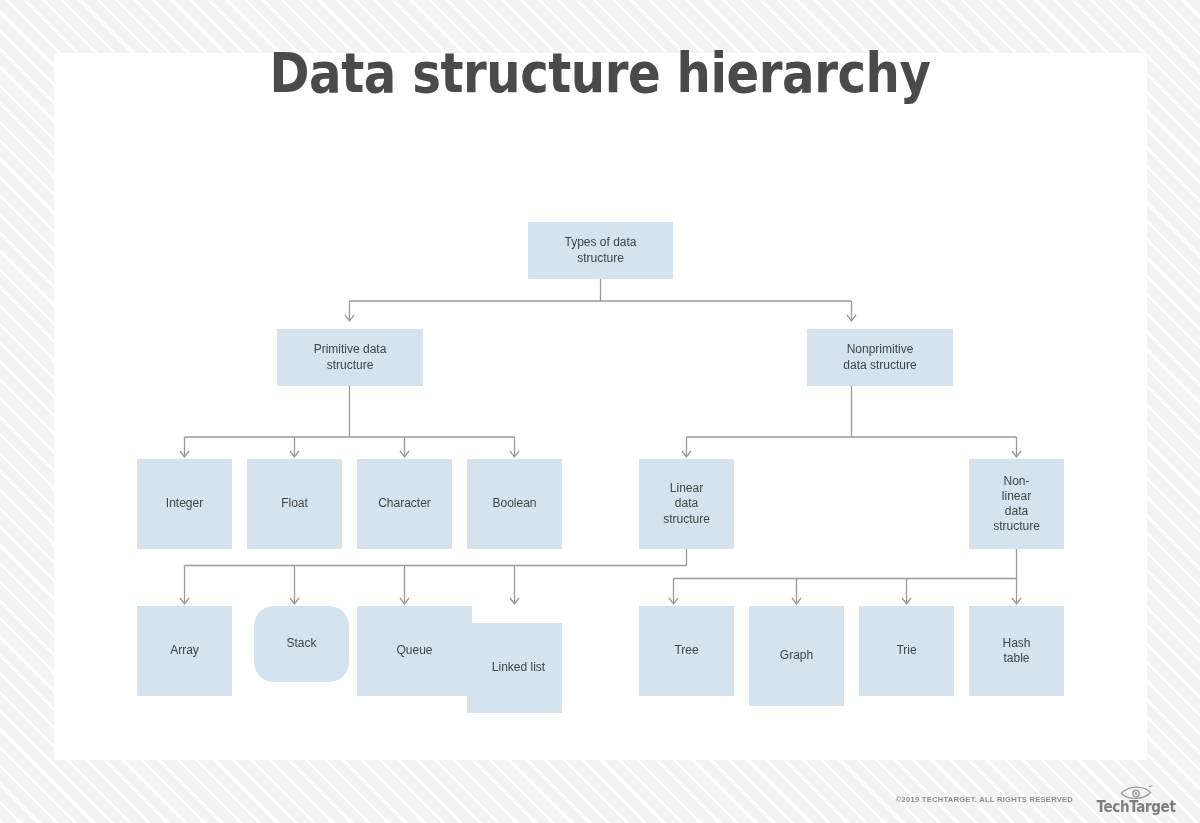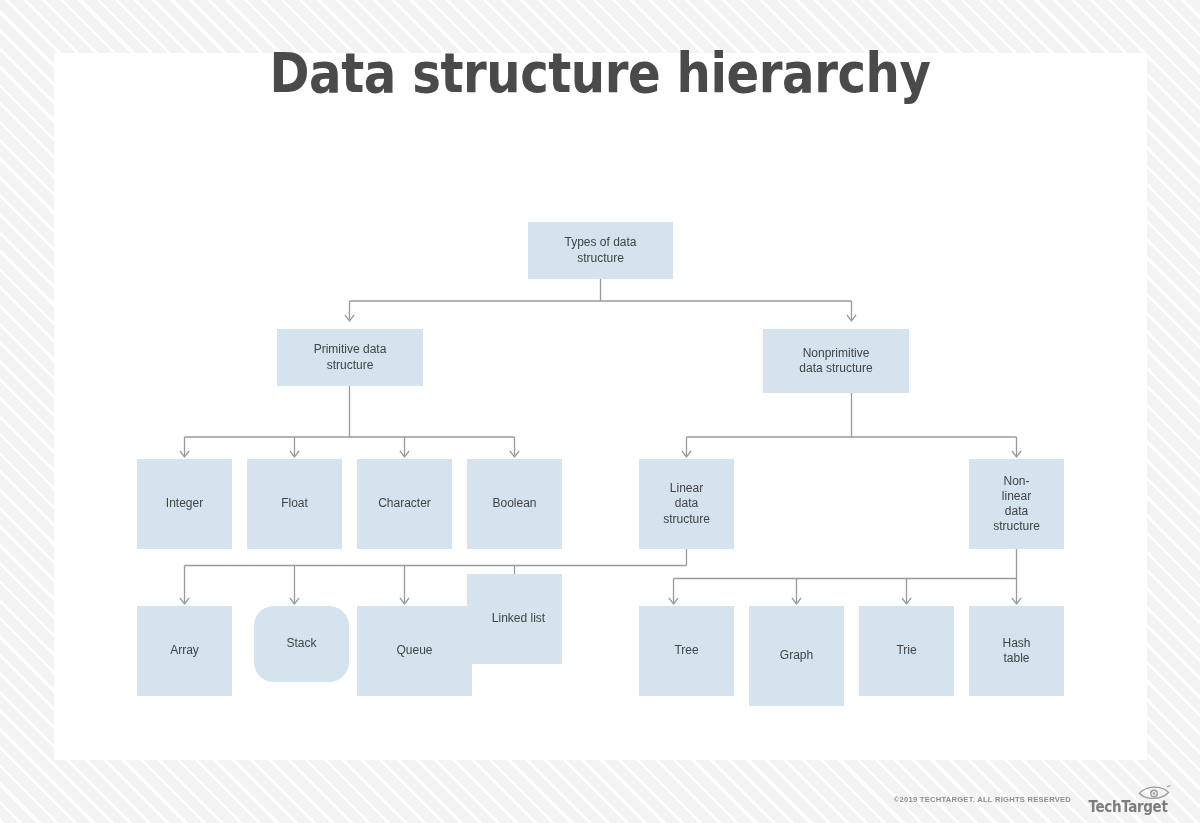--- a/index.html
+++ b/index.html
@@ -80,38 +80,38 @@
     line-height: 1.27;
     font-family: "Liberation Sans", sans-serif;
     box-sizing: border-box;
     padding: 4px;
   }
   .node span { display: block; white-space: pre-line; }
 
   
   #footer {
     position: absolute;
-    right: 28px;
+    right: 20px;
     bottom: 8px;
     display: flex;
     align-items: center;
-    gap: 13px;
+    gap: 19px;
   }
   #copyright {
     font-size: 7.6px;
     letter-spacing: 0.25px;
     color: #8e8e8e;
     font-weight: bold;
     font-family: "Liberation Sans", sans-serif;
     white-space: nowrap;
   }
   #logo {
     display: flex;
     flex-direction: column;
-    align-items: flex-end;
+    align-items: center;
     line-height: 1;
   }
   #logo-word {
     font-size: 15px;
     font-weight: bold;
     color: #7d7d7d;
     font-family: "DejaVu Sans", sans-serif;
     transform: scaleX(0.9);
     letter-spacing: -0.4px;
     margin-top: 1px;
@@ -187,21 +187,21 @@
 <div class="node" style="left:528px; top:222px; width:145px; height:57px;">
   <span>Types of data
 structure</span>
 </div>
 
 <div class="node" style="left:277px; top:329px; width:146px; height:57px;">
   <span>Primitive data
 structure</span>
 </div>
 
-<div class="node" style="left:763px; top:329px; width:146px; height:64px;">
+<div class="node" style="left:807px; top:329px; width:146px; height:57px;">
   <span>Nonprimitive
 data structure</span>
 </div>
 
 <div class="node" style="left:137px; top:459px; width:95px; height:90px;">
   <span>Integer</span>
 </div>
 <div class="node" style="left:247px; top:459px; width:95px; height:90px;">
   <span>Float</span>
 </div>
@@ -226,21 +226,21 @@
 
 <div class="node" style="left:137px; top:606px; width:95px; height:90px;">
   <span>Array</span>
 </div>
 <div class="node" style="left:254px; top:606px; width:95px; height:76px;border-radius:20px;">
   <span>Stack</span>
 </div>
 <div class="node" style="left:357px; top:606px; width:115px; height:90px;">
   <span>Queue</span>
 </div>
-<div class="node" style="left:467px; top:574px; width:95px; height:90px;padding-left:12px;">
+<div class="node" style="left:467px; top:623px; width:95px; height:90px;padding-left:12px;">
   <span>Linked list</span>
 </div>
 
 <div class="node" style="left:639px; top:606px; width:95px; height:90px;">
   <span>Tree</span>
 </div>
 <div class="node" style="left:749px; top:606px; width:95px; height:100px;">
   <span>Graph</span>
 </div>
 <div class="node" style="left:859px; top:606px; width:95px; height:90px;">

